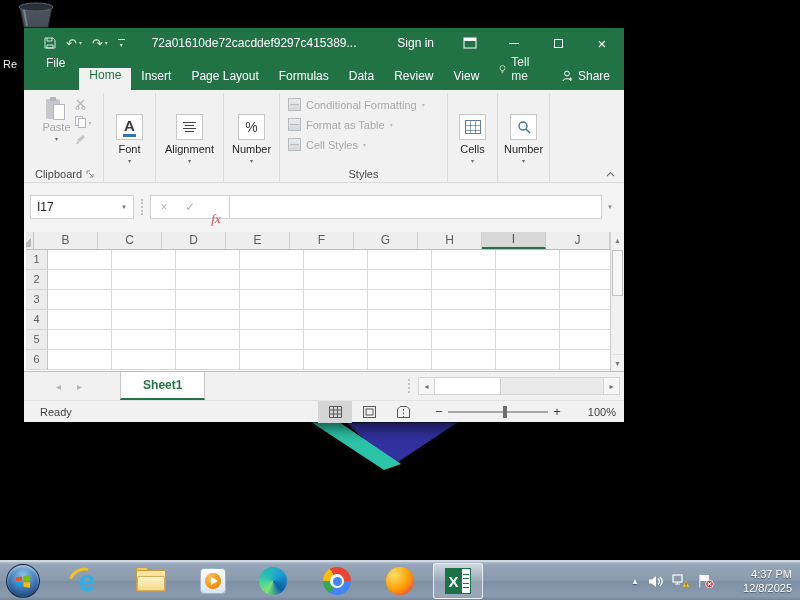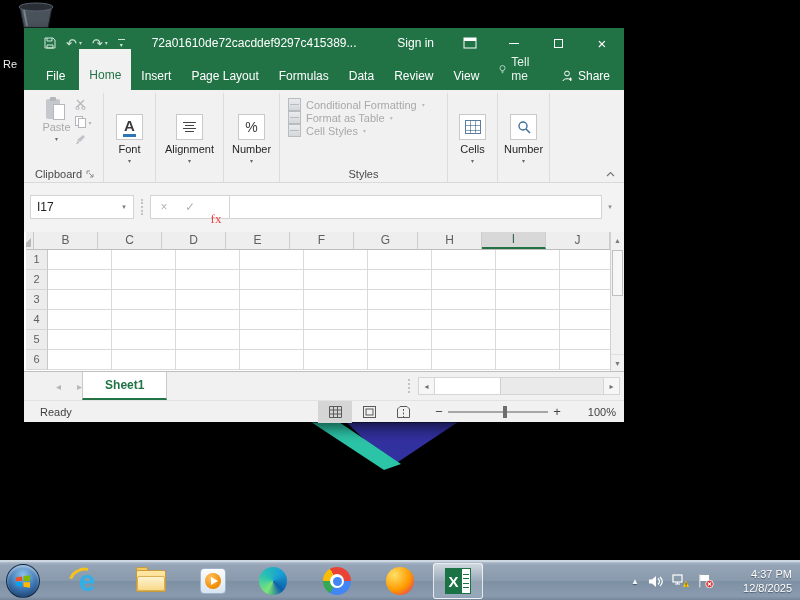--- a/index.html
+++ b/index.html
@@ -26,22 +26,22 @@
   .qat-customize .dd { font-size:6px; }
   .win-title { flex:1; text-align:center; font-size:12px; color:#fff; white-space:nowrap; overflow:hidden; }
   .signin { font-size:12px; padding:0 14px; }
   .cap-btn { width:44px; height:30px; display:flex; align-items:center; justify-content:center; color:#fff; }
   .cap-btn.min span { display:block; width:10px; height:1px; background:#fff; }
   .cap-btn.max span { display:block; width:9px; height:9px; border:1px solid #fff; }
   .cap-btn.close { font-size:15px; }
 
   
   .tabrow { height:32px; background:#217346; display:flex; align-items:flex-end; color:#fff; font-size:12px; flex:0 0 32px; }
-  .rtab { padding:19px 10px 7px; white-space:nowrap; }
-  .rtab.file { margin-left:8px; padding:6px 14px 7px; }
+  .rtab { padding:0 10px 7px; white-space:nowrap; }
+  .rtab.file { margin-left:8px; padding:6px 14px 20px; }
   .rtab.active { background:#f1f1f2; color:#217346; padding-bottom:8px; }
   .tellme { display:flex; align-items:center; gap:5px; color:rgba(255,255,255,.9); padding:6px 10px 7px; }
   .share { display:flex; align-items:center; gap:5px; margin-left:auto; padding:6px 14px 7px; }
 
   
   .ribbon { height:93px; flex:0 0 93px; background:#f1f1f2; display:flex; position:relative;
             border-bottom:1px solid #dadada; padding:3px 0 0 2px; }
   .rgroup { display:flex; flex-direction:column; border-right:1px solid #dcdcdc; padding:2px 4px 0; }
   .rgroup-body { flex:1; display:flex; justify-content:center; }
   .rgroup-label { height:17px; text-align:center; font-size:11px; color:#4a4a4a; display:flex; align-items:center; justify-content:center; gap:4px; }
@@ -69,21 +69,21 @@
   .collapsed-dd { font-size:6px; color:#6a6a6a; margin-top:2px; }
   .fontA { font-size:15px; font-weight:bold; color:#3b3b3b; line-height:1; border-bottom:3px solid #2e75b6; padding:0 1px 1px; }
   .align-ico { width:13px; height:10px; display:flex; flex-direction:column; justify-content:space-between; }
   .align-ico b { height:1px; background:#444; }
   .align-ico b:nth-child(2) { width:9px; margin:0 auto; }
   .align-ico b:nth-child(4) { width:9px; margin:0 auto; }
   .pct { font-size:14px; color:#3b3b3b; }
 
   
   .g-styles { width:168px; }
-  .g-styles .rgroup-body { flex-direction:column; justify-content:flex-start; gap:0; padding:3px 0 0 4px; }
+  .g-styles .rgroup-body { flex-direction:column; justify-content:flex-start; gap:7px; padding:3px 0 0 4px; }
   .style-row { display:flex; align-items:center; gap:5px; color:#a9a9a9; font-size:11px; white-space:nowrap; }
   .style-row .dd { font-size:6px; color:#bdbdbd; }
   .sico { width:13px; height:13px; border:1px solid #b8bbbf; background:linear-gradient(#e9ebee,#d5d8db); position:relative; }
   .sico:after { content:""; position:absolute; left:1px; right:1px; top:5px; height:1px; background:#b8bbbf; }
 
   .g-cells { width:50px; }
   .g-editing { width:52px; }
   .cells-ico { width:16px; height:14px; border:1px solid #5b7e9e;
      background:linear-gradient(#fff,#fff),
        repeating-linear-gradient(to right, transparent 0 4px, #8aa4bc 4px 5px),
@@ -94,21 +94,21 @@
 
   
   .fstrip { height:49px; flex:0 0 49px; background:#f3f3f4; padding:8px 6px 0; display:flex; align-items:flex-start; }
   .fbar { display:flex; align-items:center; width:100%; height:32px; }
   .namebox { width:104px; height:24px; background:#fff; border:1px solid #d4d4d4; display:flex; align-items:center; font-size:12px; color:#222; }
   .namebox .txt { flex:1; padding-left:6px; }
   .namebox .dd { width:18px; text-align:center; color:#7a7a7a; font-size:7px; }
   .dotsep { width:2px; height:16px; border-left:2px dotted #c3c3c3; margin:0 7px; }
   .fbtns { height:24px; background:#fff; border:1px solid #d4d4d4; display:flex; align-items:center; }
   .fbtn { width:26px; text-align:center; color:#b3b3b3; font-size:12px; }
-  .fbtn.fx { color:#ef4444; font-family:"Liberation Serif", serif; font-size:13px;margin-top:23px; }
+  .fbtn.fx { color:#ef4444; font-style:italic; font-family:"Liberation Serif", serif; font-size:13px;margin-top:23px; }
   .finput { flex:1; height:24px; background:#fff; border:1px solid #d4d4d4; border-left:none; font-size:12px; padding-left:6px; color:#222; }
   .fexpand { width:16px; text-align:center; color:#8a8a8a; font-size:7px; }
 
   
   .sheet { height:140px; flex:0 0 140px; position:relative; background:#fff; overflow:hidden; border-bottom:1px solid #bfbfbf; }
   .grid-wrap { position:absolute; left:2px; top:0; right:14px; bottom:0; overflow:hidden; }
   .hdr-row { display:flex; height:18px; background:#eeeeee; border-bottom:1px solid #bdbdbd; }
   .selall { width:22px; border-right:1px solid #c6c6c6; position:relative; background:#ececec; }
   .selall i { position:absolute; right:2px; bottom:2px; width:0; height:0; border-left:9px solid transparent; border-bottom:9px solid #b8b8b8; }
   .colhdr { width:64px; flex:0 0 64px; text-align:center; font-size:12px; color:#5f5f5f; line-height:17px; border-right:1px solid #cdcdcd; }
@@ -117,21 +117,21 @@
   .rowhdr { width:22px; flex:0 0 22px; background:#ececec; border-right:1px solid #c6c6c6; border-bottom:1px solid #d6d6d6; font-size:11px; color:#5f5f5f; text-align:center; line-height:19px; }
   .cell { width:64px; flex:0 0 64px; border-right:1px solid #dadada; border-bottom:1px solid #dadada; background:#fff; }
   .vscroll { position:absolute; right:0; top:0; bottom:0; width:14px; background:#f1f1f2; border-left:1px solid #d0d0d0; }
   .vbtn { height:17px; display:flex; align-items:center; justify-content:center; font-size:7px; color:#7a7a7a; }
   .vbtn.down { position:absolute; bottom:0; left:0; right:0; border-top:1px solid #e0e0e0; }
   .vthumb { margin:1px 1px; height:46px; background:#f6f6f6; border:1px solid #c0c0c0; }
 
   
   .tabbar { height:28px; flex:0 0 28px; background:#f1f1f2; display:flex; align-items:center; font-size:12px; position:relative; }
   .navarrows { display:flex; gap:16px; margin-left:32px; color:#b7b7b7; font-size:10px; }
-  .sheettab { height:100%; display:flex; align-items:center; padding:0 22px; background:#fff;
+  .sheettab { margin-left:38px; height:100%; display:flex; align-items:center; padding:0 22px; background:#fff;
               border-left:1px solid #c9c9c9; border-right:1px solid #c9c9c9; border-bottom:2px solid #217346;
               color:#217346; font-weight:bold; }
   .tab-dotsep { margin-left:auto; width:2px; height:14px; border-left:2px dotted #c3c3c3; margin-right:8px; }
   .hscroll { display:flex; align-items:center; height:18px; width:202px; margin-right:4px; background:#eaeaea; border:1px solid #d5d5d5; }
   .hbtn { width:16px; height:100%; background:#f6f6f6; display:flex; align-items:center; justify-content:center; font-size:8px; color:#6f6f6f; border-right:1px solid #d5d5d5; }
   .hbtn.right { margin-left:auto; border-right:none; border-left:1px solid #d5d5d5; }
   .hthumb { width:66px; height:100%; background:#fff; border-right:1px solid #cfcfcf; }
 
   
   .statusbar { height:22px; flex:0 0 22px; background:#f1f1f2; border-top:1px solid #e2e2e2; display:flex; align-items:center; font-size:11px; color:#3f3f3f; }

